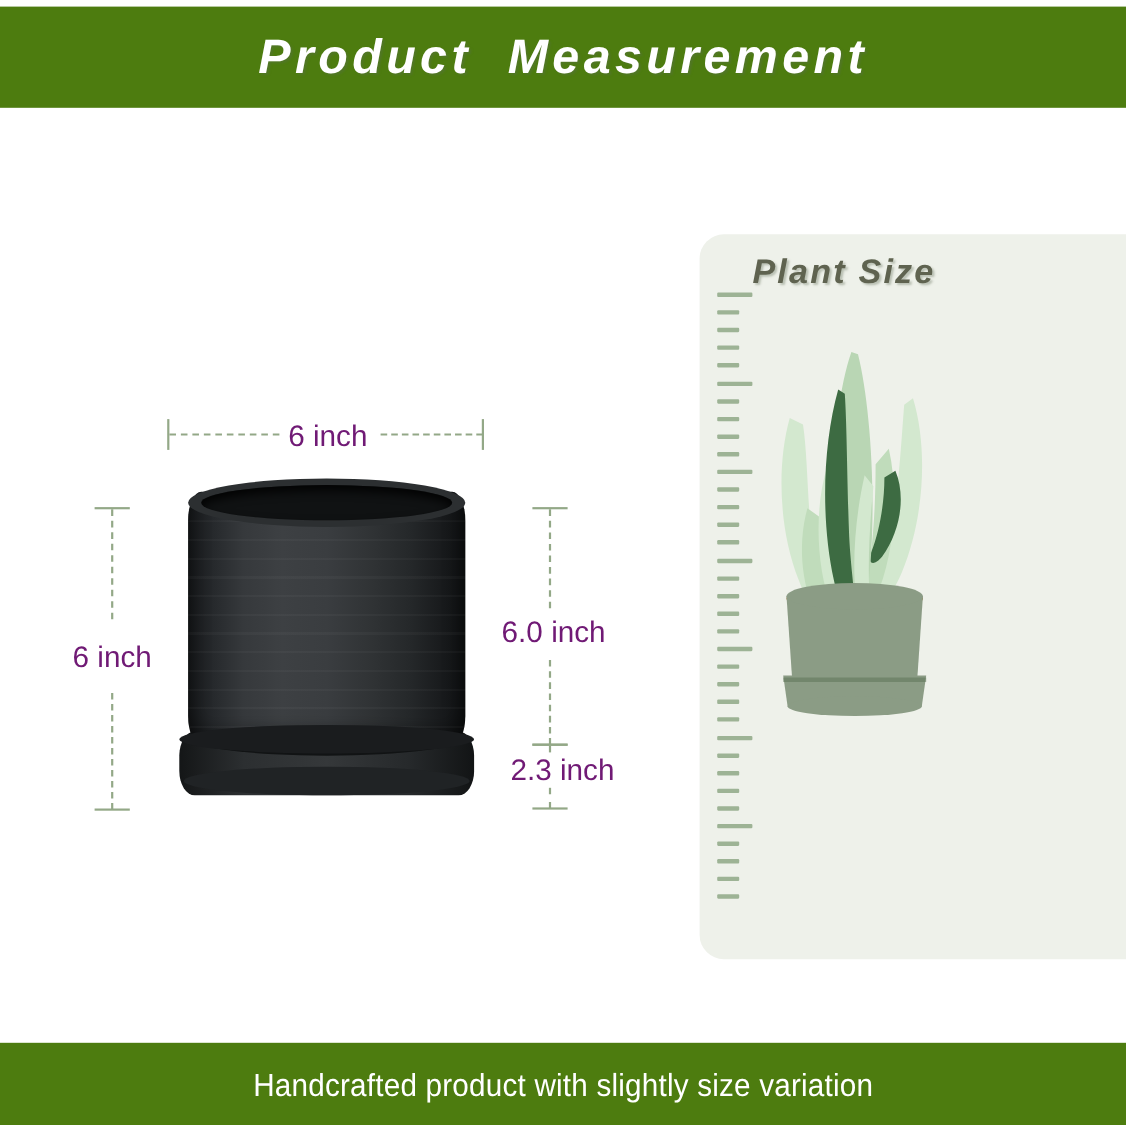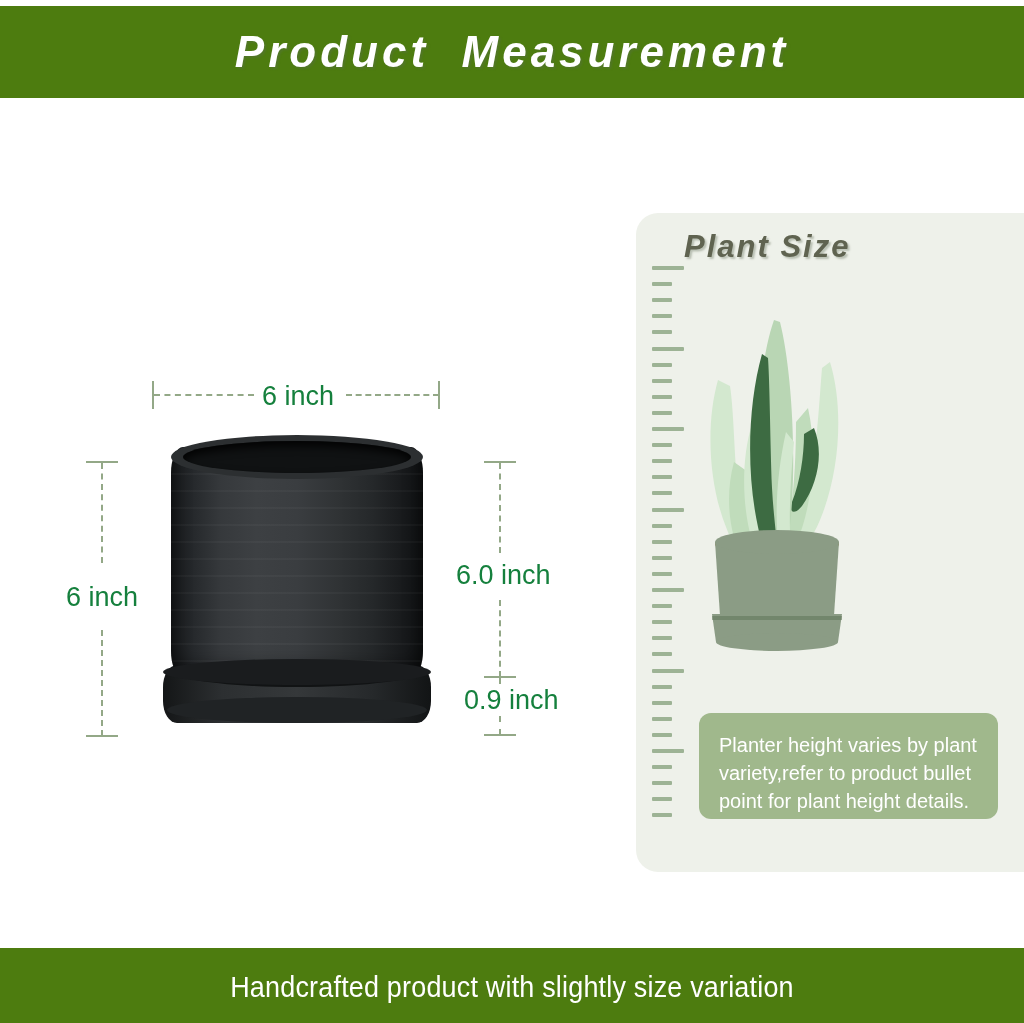--- a/index.html
+++ b/index.html
@@ -159,21 +159,21 @@
     height: 0;
     border-top: 2px dashed #93a887;
   }
   .dash-v {
     position: absolute;
     width: 0;
     border-left: 2px dashed #93a887;
   }
   .dim-label {
     position: absolute;
-    color: #15803d;
+    color: #701a75;
     font-size: 27px;
     white-space: nowrap;
     background: #ffffff;
     padding: 0 6px;
     text-align: center;
   }
 
   
   #dim-width-cap-left  { left: 152px; top: 381px; height: 28px; }
   #dim-width-cap-right { left: 438px; top: 381px; height: 28px; }
@@ -311,21 +311,21 @@
   <div class="dim-cap-h" id="dim-h47-cap-top"></div>
   <div class="dim-cap-h" id="dim-h47-cap-bottom"></div>
   <div class="dash-v" id="dim-h47-dash-a"></div>
   <div class="dash-v" id="dim-h47-dash-b"></div>
   <div class="dim-label" id="dim-h47-label">6.0 inch</div>
 
   <div class="dim-cap-h" id="dim-h13-cap-top"></div>
   <div class="dim-cap-h" id="dim-h13-cap-bottom"></div>
   <div class="dash-v" id="dim-h13-dash-a"></div>
   <div class="dash-v" id="dim-h13-dash-b"></div>
-  <div class="dim-label" id="dim-h13-label">0.9 inch</div>
+  <div class="dim-label" id="dim-h13-label">2.3 inch</div>
 
   <div id="plant-panel"></div>
 
   <div id="plant-size-title">Plant Size</div>
 
   <div id="ruler">
       <div class="tick long" style="top: 0px; background: rgb(157, 179, 149);"></div>
       <div class="tick short" style="top: 16.1px; background: rgb(157, 179, 149);"></div>
       <div class="tick short" style="top: 32.2px; background: rgb(157, 179, 149);"></div>
       <div class="tick short" style="top: 48.3px; background: rgb(157, 179, 149);"></div>
@@ -388,21 +388,18 @@
       <path d="M25 230 L149 230 L143 318 L31 318 Z" fill="#8b9c85"></path>
       <ellipse cx="87" cy="230" rx="62" ry="12" fill="#8b9c85"></ellipse>
 
       <path d="M22 302 L152 302 L148 330 Q87 340 26 330 Z" fill="#8b9c85"></path>
       <path d="M22 304 L152 304 L152 308 L22 308 Z" fill="#5f7558" opacity=".55"></path>
       <ellipse cx="87" cy="330" rx="61" ry="9" fill="#8b9c85"></ellipse>
     </svg>
   </div>
 
 
-  <div id="note-box">
-    <div id="note-text">Planter height varies by plant variety,refer to product bullet point for plant height details.</div>
-  </div>
 
   <div class="band" id="footer-band">
     <div id="footer-text">Handcrafted product with slightly size variation</div>
   </div>
 
 </div>
 
 </body></html>

